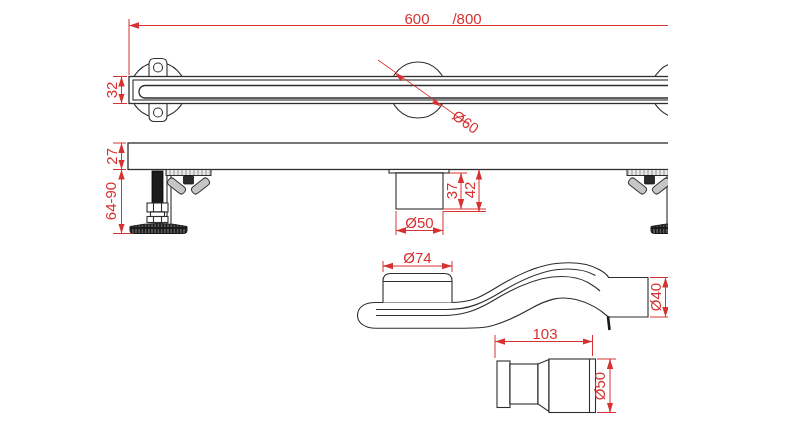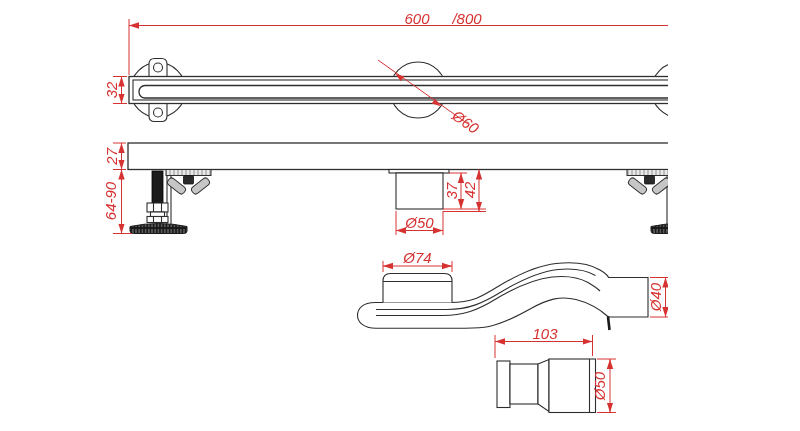--- a/index.html
+++ b/index.html
@@ -1,21 +1,21 @@
 <!DOCTYPE html>
 <html style="--bg: #ffffff; --line: #2e2e2e; --dim: #d63232;"><head>
 <meta charset="utf-8">
 <style>
   :root{
     --bg:#ffffff;
     --line:#2e2e2e;
     --dim:#d63232;
   }
   html,body{margin:0;padding:0;background:var(--bg);}
-  .stage{width:668px;height:431px;background:var(--bg);position:relative;overflow:hidden;font-style:italic;}
+  .stage{width:668px;height:431px;background:var(--bg);position:relative;overflow:hidden;}
   svg{display:block;}
   .geo{stroke:var(--line);fill:none;stroke-width:1.1;}
   .geo-f{stroke:var(--line);fill:#ffffff;stroke-width:1.1;}
   .geo-thick{stroke:var(--line);fill:#ffffff;stroke-width:1.3;}
   .dim{stroke:var(--dim);fill:none;stroke-width:1;}
   .dimtext{fill:var(--dim);font-family:"Liberation Sans",sans-serif;font-size:15px;}
   .dimarrow{fill:var(--dim);stroke:none;}
 </style>
 </head>
 <body>

